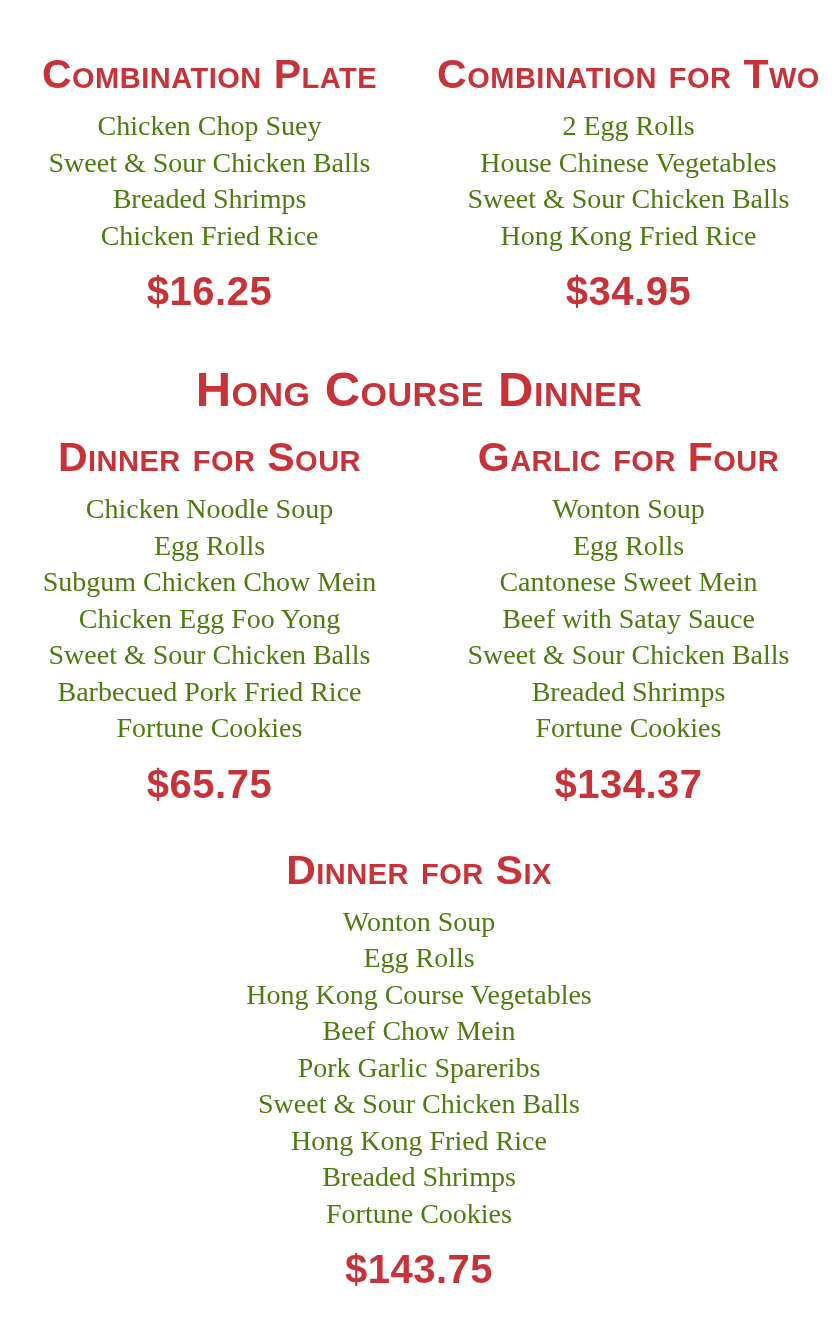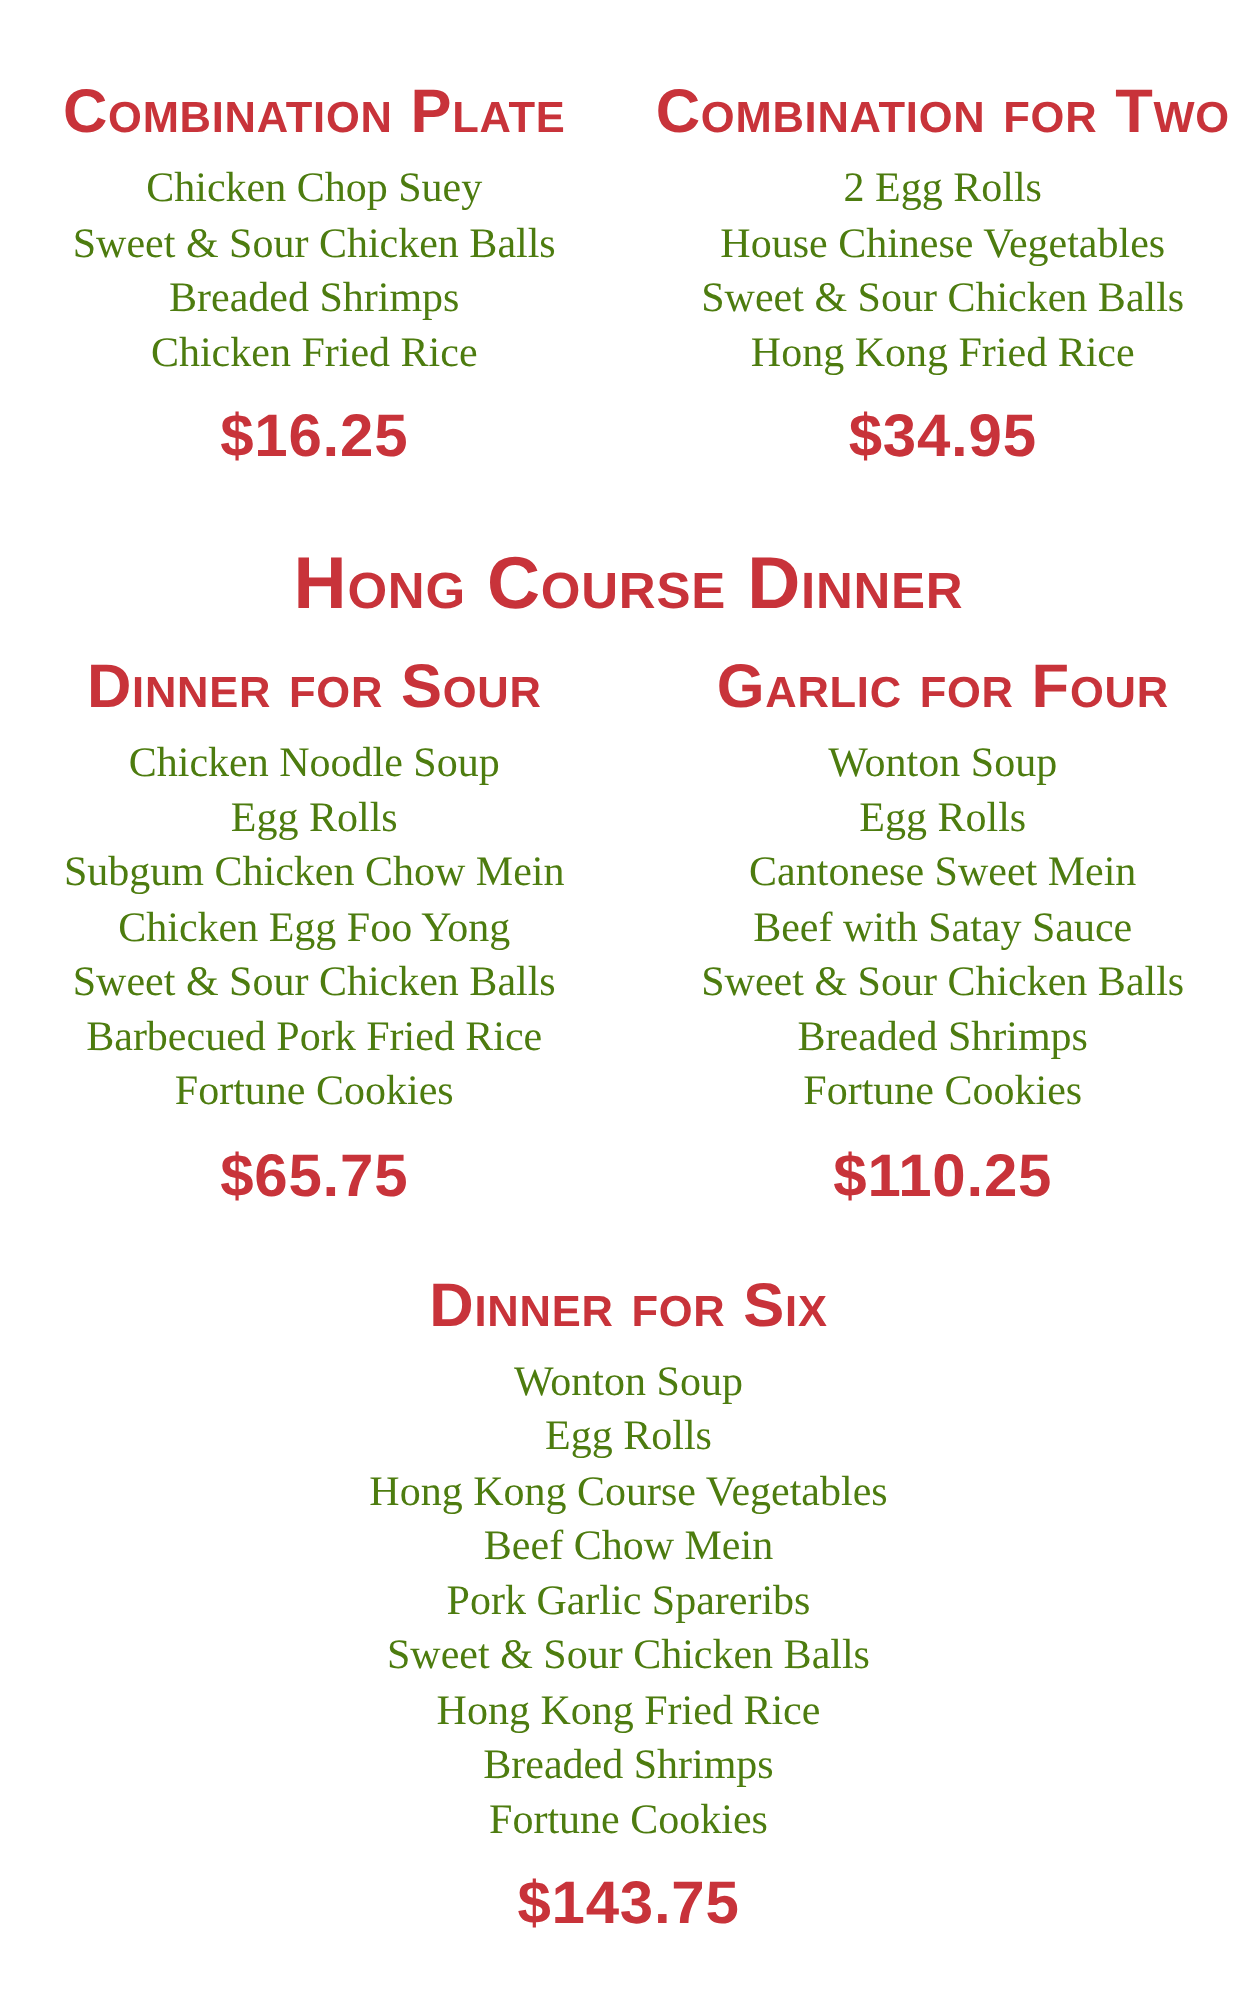--- a/index.html
+++ b/index.html
@@ -111,21 +111,21 @@
     </section>
     <section class="col">
       <h2 class="section-title">Garlic for Four</h2>
       <p class="menu-item">Wonton Soup</p>
       <p class="menu-item">Egg Rolls</p>
       <p class="menu-item">Cantonese Sweet Mein</p>
       <p class="menu-item">Beef with Satay Sauce</p>
       <p class="menu-item">Sweet &amp; Sour Chicken Balls</p>
       <p class="menu-item">Breaded Shrimps</p>
       <p class="menu-item">Fortune Cookies</p>
-      <p class="price">$110.25</p>
+      <p class="price">$134.37</p>
     </section>
   </div>
 
   <section class="center-section">
     <h2 class="section-title">Dinner for Six</h2>
     <p class="menu-item">Wonton Soup</p>
     <p class="menu-item">Egg Rolls</p>
     <p class="menu-item">Hong Kong Course Vegetables</p>
     <p class="menu-item">Beef Chow Mein</p>
     <p class="menu-item">Pork Garlic Spareribs</p>

